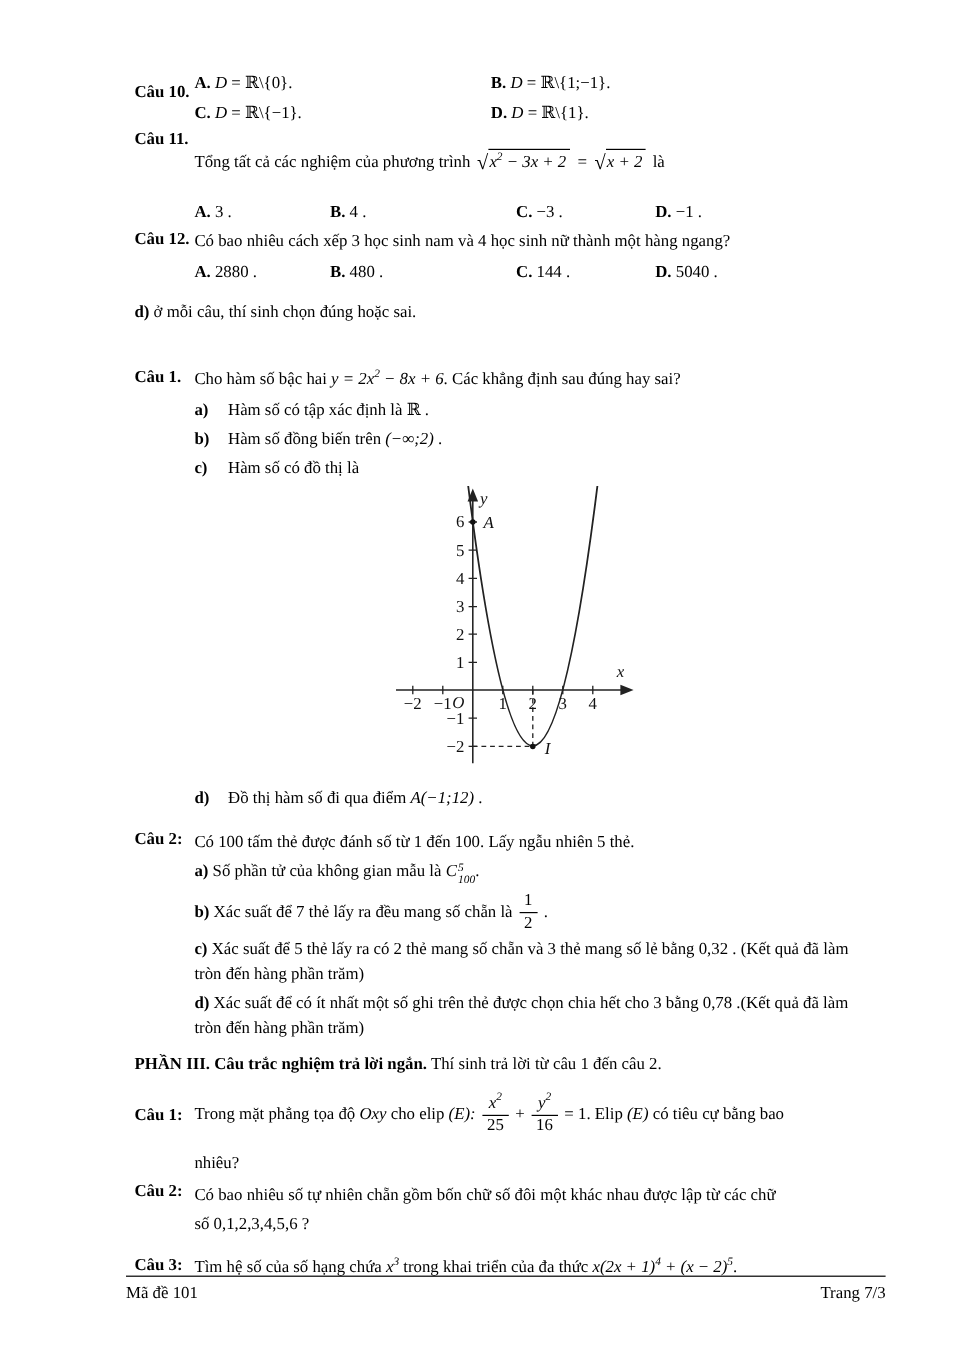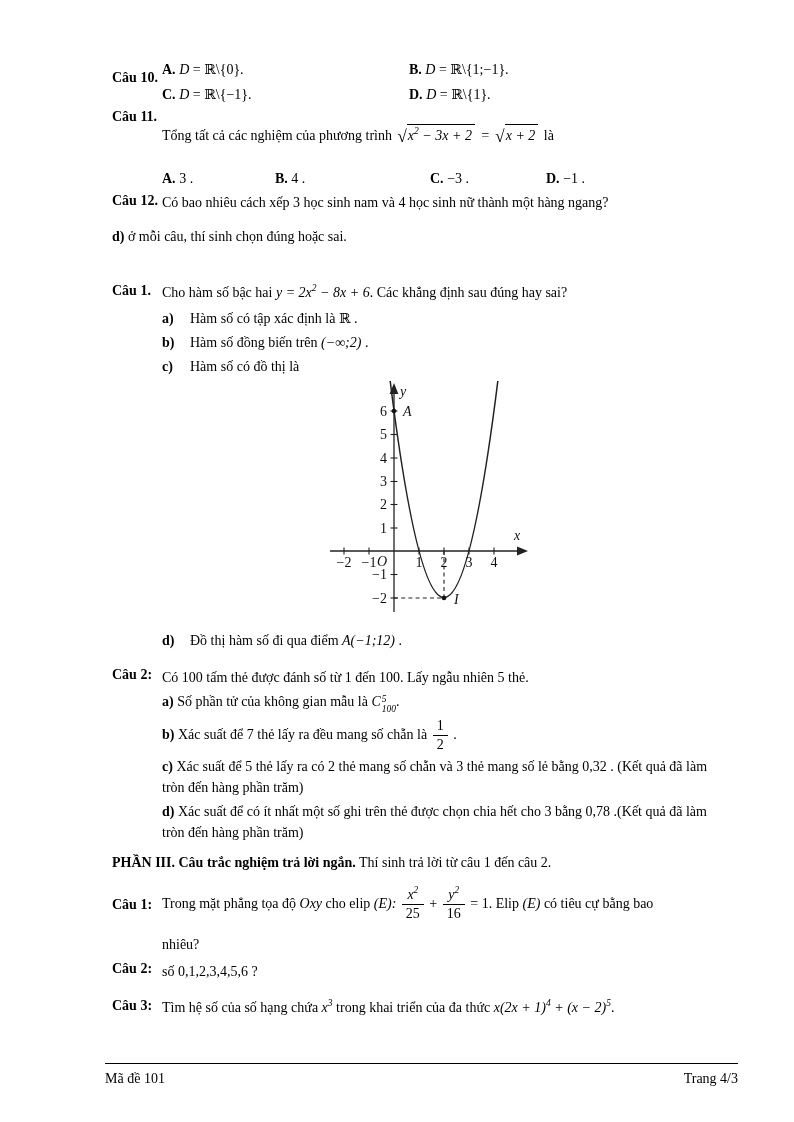--- a/index.html
+++ b/index.html
@@ -87,20 +87,26 @@
         <span class="opt o4-c"><b>C.</b> <span>−3 .</span></span>
         <span class="opt o4-d"><b>D.</b> <span>−1 .</span></span>
       </div>
     </div>
   </div>
 
   <div class="q">
     <div class="q-label">Câu 12.</div>
     <div class="q-body">
       <div class="mline">Có bao nhiêu cách xếp 3 học sinh nam và 4 học sinh nữ thành một hàng ngang?</div>
+      <div class="opts">
+        <span class="opt o4-a"><b>A.</b> <span>2880 .</span></span>
+        <span class="opt o4-b"><b>B.</b> <span>480 .</span></span>
+        <span class="opt o4-c"><b>C.</b> <span>144 .</span></span>
+        <span class="opt o4-d"><b>D.</b> <span>5040 .</span></span>
+      </div>
     </div>
   </div>
 
   <p class="hdr2"><b>d)</b> <span>ở mỗi câu, thí sinh chọn đúng hoặc sai.</span></p>
 
   <div class="q blk-lg">
     <div class="q-label">Câu 1.</div>
     <div class="q-body">
       <div class="mline">
         <span>Cho hàm số bậc hai</span>
@@ -209,34 +215,35 @@
         <span class="mi">(E)</span>
         <span>có tiêu cự bằng bao</span>
       </div>
       <p class="para">nhiêu?</p>
     </div>
   </div>
 
   <div class="q">
     <div class="q-label">Câu 2:</div>
     <div class="q-body">
+      <p class="para">Có bao nhiêu số tự nhiên chẵn gồm bốn chữ số đôi một khác nhau được lập từ các chữ</p>
       <p class="para">số 0,1,2,3,4,5,6 ?</p>
     </div>
   </div>
 
   <div class="q blk">
     <div class="q-label">Câu 3:</div>
     <div class="q-body">
       <div class="mline">
         <span>Tìm hệ số của số hạng chứa</span>
         <span class="mi"><span>x</span><sup>3</sup></span>
         <span>trong khai triển của đa thức</span>
         <span class="mi"><span>x(2x + 1)</span><sup>4</sup><span> + (x − 2)</span><sup>5</sup></span><span>.</span>
       </div>
     </div>
   </div>
 
 </div>
 
 <div class="footer">
   <span>Mã đề 101</span>
-  <span>Trang 4/3</span>
+  <span>Trang 7/3</span>
 </div>
 
 </body></html>

